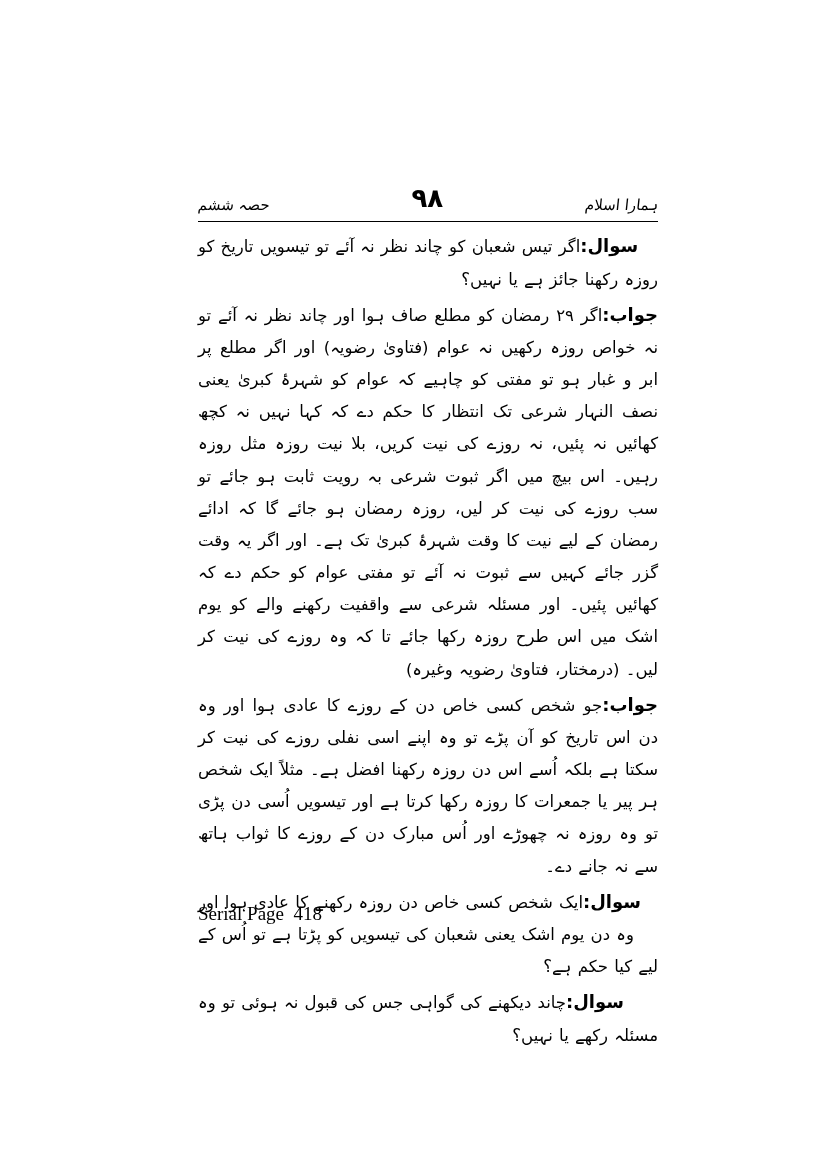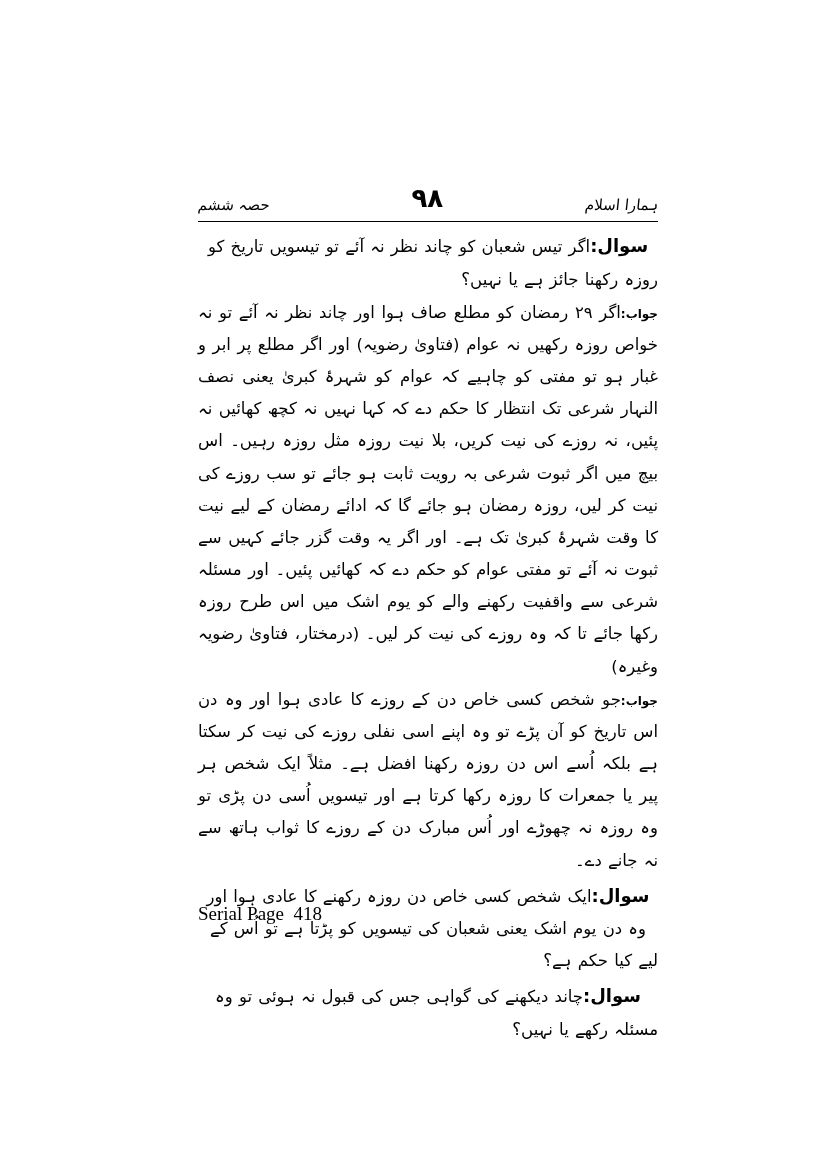--- a/index.html
+++ b/index.html
@@ -79,25 +79,25 @@
     direction: rtl;
     word-spacing: 1px;
   }
 
   .q-label {
     font-weight: bold;
     font-size: 18px;
   }
   .a-label {
     font-weight: bold;
-    font-size: 12px;
+    font-size: 18px;
   }
 
   p.question {
-    text-align: center;
+    text-align: left;
     text-align-last: right;
   }
 
   .footer {
     position: absolute;
     left: 198px;
     top: 903px;
     direction: ltr;
     text-align: left;
     font-family: "Liberation Serif", serif;

